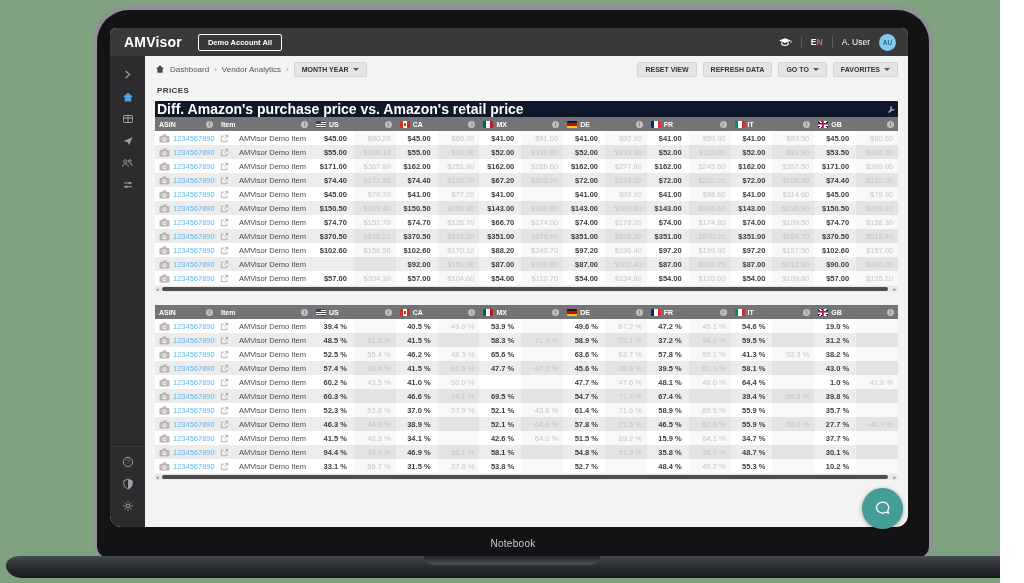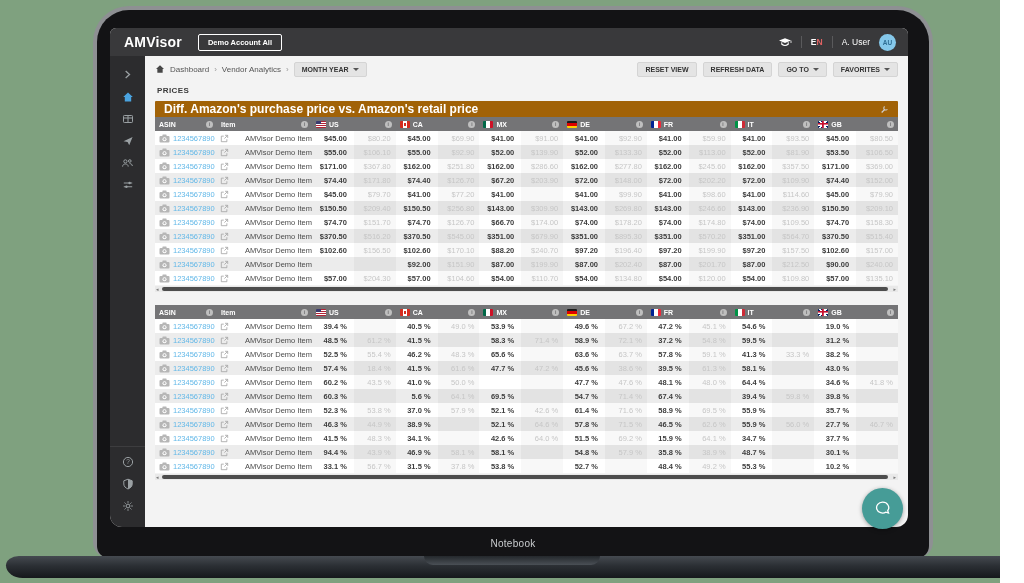--- a/index.html
+++ b/index.html
@@ -49,22 +49,22 @@
   .crumb-sep { font-size:8px; color:#999; }
   .pill-btn { background:#e4e4e4; border:1px solid #d4d4d4; color:#333; font-size:7px; font-weight:bold;
            padding:3px 7px; border-radius:2px; display:flex; align-items:center; gap:4px; font-family:inherit; }
   .toolbar { margin-left:auto; display:flex; gap:6px; }
   .caret { width:0; height:0; border-left:3px solid transparent; border-right:3px solid transparent;
            border-top:3.5px solid #555; display:inline-block; }
   .section-label { font-size:8px; font-weight:bold; color:#3a3a3a; letter-spacing:.4px; margin:4px 0 6px 2px; }
 
   
   .panel { margin-bottom:13px; }
-  .panel-title { background:#a16207; color:#fff; height:16px; display:flex; align-items:center;
-           padding:0 9px; font-size:12px; font-weight:bold; border-radius:1px 1px 0 0; }
+  .panel-title { background:#0f172a; color:#fff; height:16px; display:flex; align-items:center;
+           padding:0 2px; font-size:14px; font-weight:bold; border-radius:1px 1px 0 0; }
   .panel-title .spacer { flex:1; }
   .tgrid { background:#fff; }
   .trow { display:grid; grid-template-columns:62px 95px repeat(14, 1fr); align-items:center; height:14px; }
   .trow.alt { background:#ececec; }
   .thead { background:#747476; height:14px; }
   .th { color:#fff; font-size:7px; font-weight:bold; display:flex; align-items:center; gap:3px; padding:0 4px; height:100%; }
   .th.country { grid-column:span 2; }
   .th .grow { flex:1; }
   .info-icon { width:7px; height:7px; border-radius:50%; background:#bfbfbf; color:#6e6e70;
            font-size:5px; font-weight:bold; display:flex; align-items:center; justify-content:center; flex:none; }
@@ -91,21 +91,21 @@
       linear-gradient(#c8102e 0 0) center/1.8px 100% no-repeat,
       linear-gradient(#fff 0 0) center/100% 3px no-repeat,
       linear-gradient(#fff 0 0) center/3.4px 100% no-repeat,
       linear-gradient(45deg, transparent 45%, #fff 45% 55%, transparent 55%),
       linear-gradient(-45deg, transparent 45%, #fff 45% 55%, transparent 55%),
       #012169; }
 
   .td { font-size:7.5px; height:100%; display:flex; align-items:center; }
   .cell-asin { padding-left:4px; gap:3px; }
   .asin-text { color:#62b8e8; font-size:7.5px; }
-  .cell-item { gap:16px; padding-left:3px; }
+  .cell-item { gap:10px; padding-left:3px; }
   .item-text { color:#4a4a4a; font-size:7.5px; white-space:nowrap; }
   .v1 { justify-content:flex-end; padding-right:7px; color:#3d3d3d; font-weight:bold; }
   .v2 { justify-content:flex-end; padding-right:5px; color:#c6c6c6; background:rgba(0,0,0,0.028); }
   .trow.alt .v2 { background:rgba(0,0,0,0.035); }
 
   .hscroll { height:6px; background:#e9e9e9; position:relative; margin-top:1px; }
   .hscroll .thumb { position:absolute; left:7px; right:10px; top:1px; height:4px; background:#4d4d4d; border-radius:2px; }
   .hscroll .arr { position:absolute; top:0; font-size:5px; color:#777; line-height:6px; }
   .hscroll .arr.left { left:1px; } .hscroll .arr.right { right:2px; }
 
@@ -952,21 +952,21 @@
                 <div class="td v1">41.0 %</div>
                 <div class="td v2">50.0 %</div>
                 <div class="td v1"></div>
                 <div class="td v2"></div>
                 <div class="td v1">47.7 %</div>
                 <div class="td v2">47.6 %</div>
                 <div class="td v1">48.1 %</div>
                 <div class="td v2">48.0 %</div>
                 <div class="td v1">64.4 %</div>
                 <div class="td v2"></div>
-                <div class="td v1">34.6 %</div>
+                <div class="td v1">1.0 %</div>
                 <div class="td v2">41.8 %</div>
               </div>
               <div class="trow alt">
                 <div class="td cell-asin">
                   <span class="icon-wrap">
                     <svg width="11" height="9" viewBox="0 0 11 9">
                       <rect x="0.5" y="2" width="10" height="6.5" rx="1" fill="#b6b6b6"></rect>
                       <rect x="3.4" y="0.6" width="4.2" height="2" rx="0.6" fill="#b6b6b6"></rect>
                       <circle cx="5.5" cy="5.2" r="2" fill="#fff"></circle>
                       <circle cx="5.5" cy="5.2" r="1.1" fill="#b6b6b6"></circle>
@@ -978,21 +978,21 @@
                   <span class="icon-wrap">
                     <svg width="9" height="9" viewBox="0 0 11 11">
                       <path d="M4.6 2.6 H1.6 V9.4 H8.4 V6.4" stroke="#a3a3a3" fill="none"></path>
                       <path d="M6.2 1.6 H9.4 V4.8 M9.2 1.8 L5.4 5.6" stroke="#a3a3a3" fill="none"></path>
                     </svg>
                   </span>
                   <span class="item-text">AMVisor Demo Item</span>
                 </div>
                 <div class="td v1">60.3 %</div>
                 <div class="td v2"></div>
-                <div class="td v1">5.6 %</div>
+                <div class="td v1">46.6 %</div>
                 <div class="td v2">64.1 %</div>
                 <div class="td v1">69.5 %</div>
                 <div class="td v2"></div>
                 <div class="td v1">54.7 %</div>
                 <div class="td v2">71.4 %</div>
                 <div class="td v1">67.4 %</div>
                 <div class="td v2"></div>
                 <div class="td v1">39.4 %</div>
                 <div class="td v2">59.8 %</div>
                 <div class="td v1">39.8 %</div>

